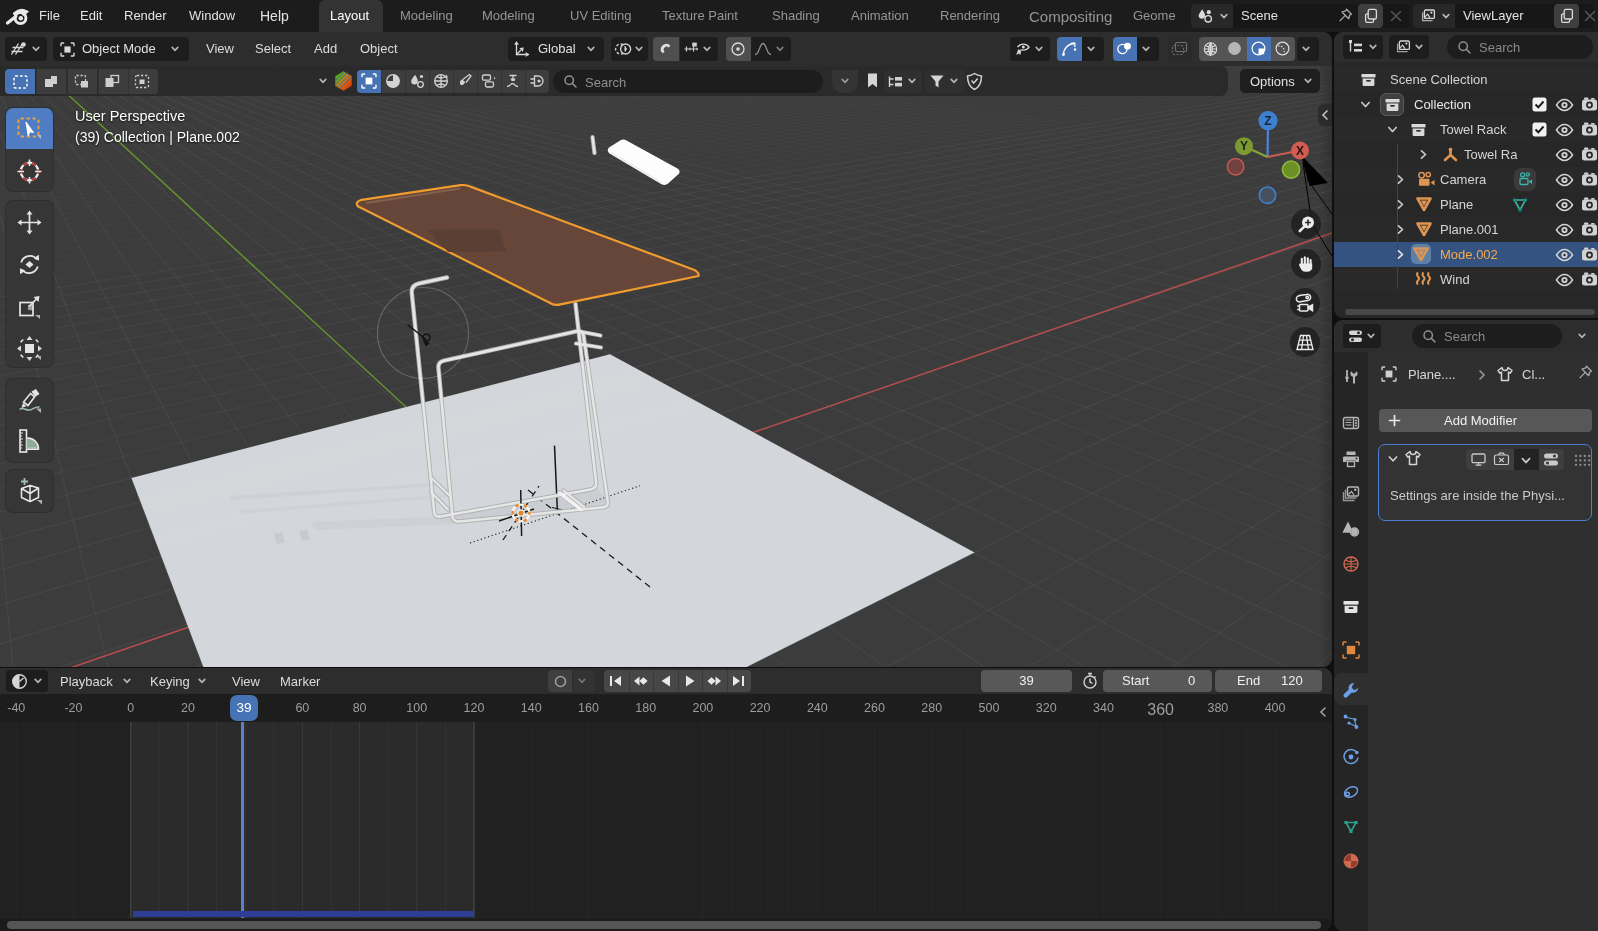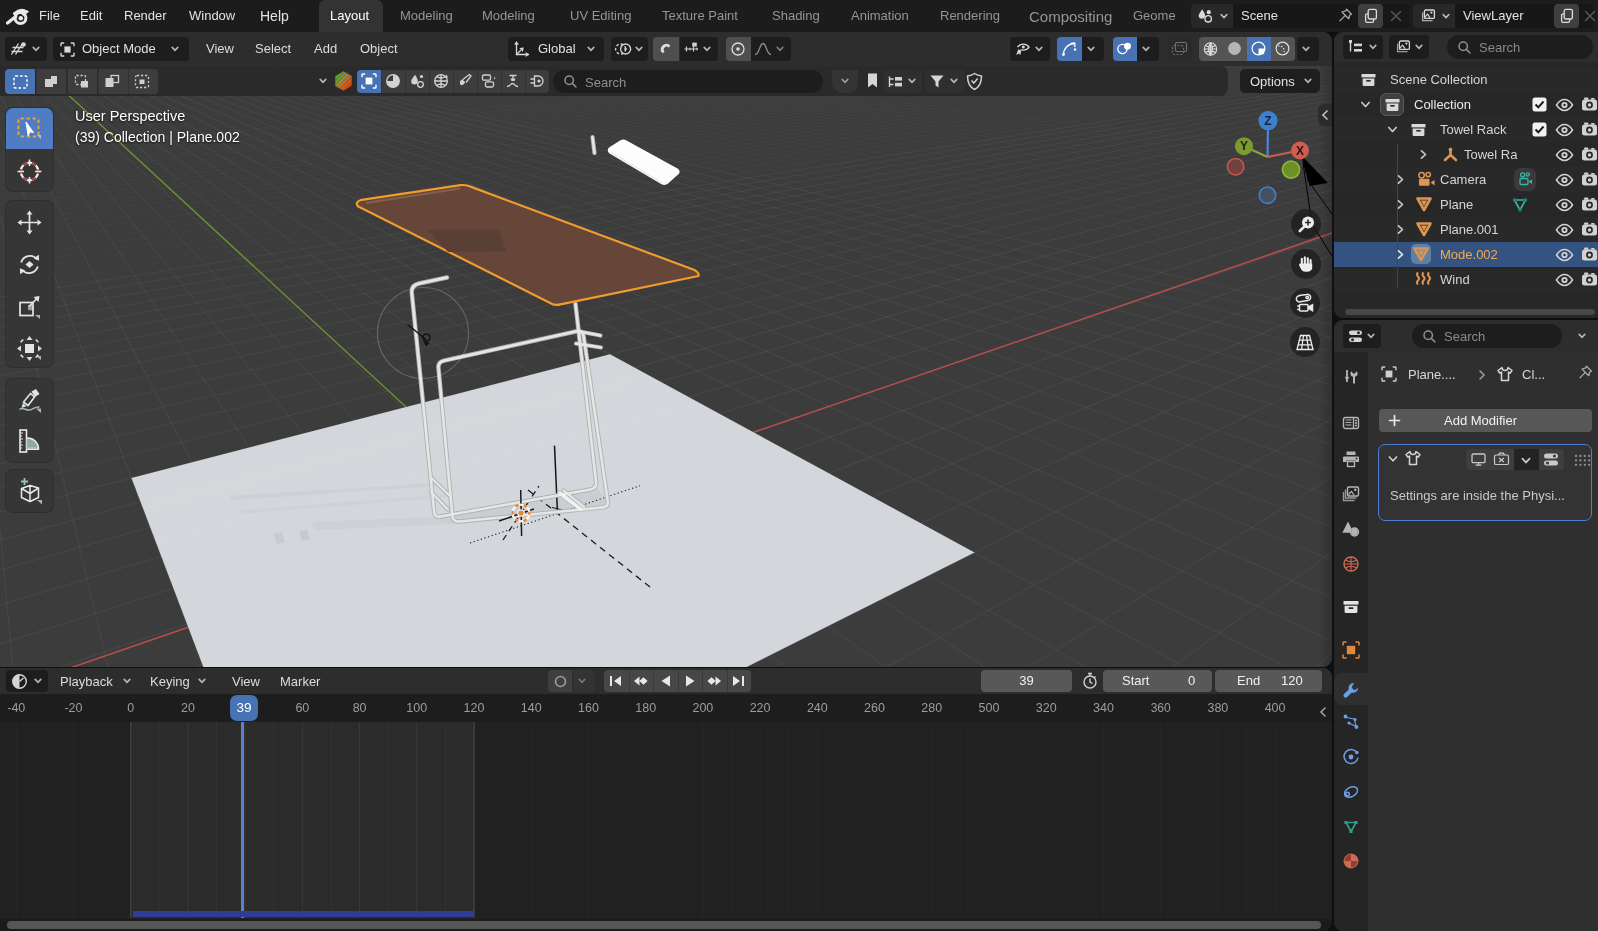--- a/index.html
+++ b/index.html
@@ -816,21 +816,21 @@
       <div class="abs" style="left:568.46px;top:33px;width:40px;text-align:center;color:#9d9d9d;font-size:12.5px">160</div>
       <div class="abs" style="left:625.6800000000001px;top:33px;width:40px;text-align:center;color:#9d9d9d;font-size:12.5px">180</div>
       <div class="abs" style="left:682.9000000000001px;top:33px;width:40px;text-align:center;color:#9d9d9d;font-size:12.5px">200</div>
       <div class="abs" style="left:740.1200000000001px;top:33px;width:40px;text-align:center;color:#9d9d9d;font-size:12.5px">220</div>
       <div class="abs" style="left:797.3400000000001px;top:33px;width:40px;text-align:center;color:#9d9d9d;font-size:12.5px">240</div>
       <div class="abs" style="left:854.56px;top:33px;width:40px;text-align:center;color:#9d9d9d;font-size:12.5px">260</div>
       <div class="abs" style="left:911.78px;top:33px;width:40px;text-align:center;color:#9d9d9d;font-size:12.5px">280</div>
       <div class="abs" style="left:969.0px;top:33px;width:40px;text-align:center;color:#9d9d9d;font-size:12.5px">500</div>
       <div class="abs" style="left:1026.22px;top:33px;width:40px;text-align:center;color:#9d9d9d;font-size:12.5px">320</div>
       <div class="abs" style="left:1083.44px;top:33px;width:40px;text-align:center;color:#9d9d9d;font-size:12.5px">340</div>
-      <div class="abs" style="left:1140.66px;top:33px;width:40px;text-align:center;color:#9d9d9d;font-size:12px">360</div>
+      <div class="abs" style="left:1140.66px;top:33px;width:40px;text-align:center;color:#9d9d9d;font-size:16px">360</div>
       <div class="abs" style="left:1197.88px;top:33px;width:40px;text-align:center;color:#9d9d9d;font-size:12.5px">380</div>
       <div class="abs" style="left:1255.1000000000001px;top:33px;width:40px;text-align:center;color:#9d9d9d;font-size:12.5px">400</div>
       <div class="abs" style="left:0;top:54px;width:1332px;height:196px;background:#212121"></div>
       <div class="abs" style="left:130.7px;top:54px;width:343.3px;height:196px;background:#2b2b2b"></div>
       <div class="abs" style="left:0;top:54px">
         <svg width="1332" height="196" viewBox="0 0 1332 196">
           <path d="M16.3 0V196" stroke="#272727" stroke-width="1"></path>
           <path d="M44.9 0V196" stroke="#252525" stroke-width="1"></path>
           <path d="M73.5 0V196" stroke="#272727" stroke-width="1"></path>
           <path d="M102.1 0V196" stroke="#252525" stroke-width="1"></path>

